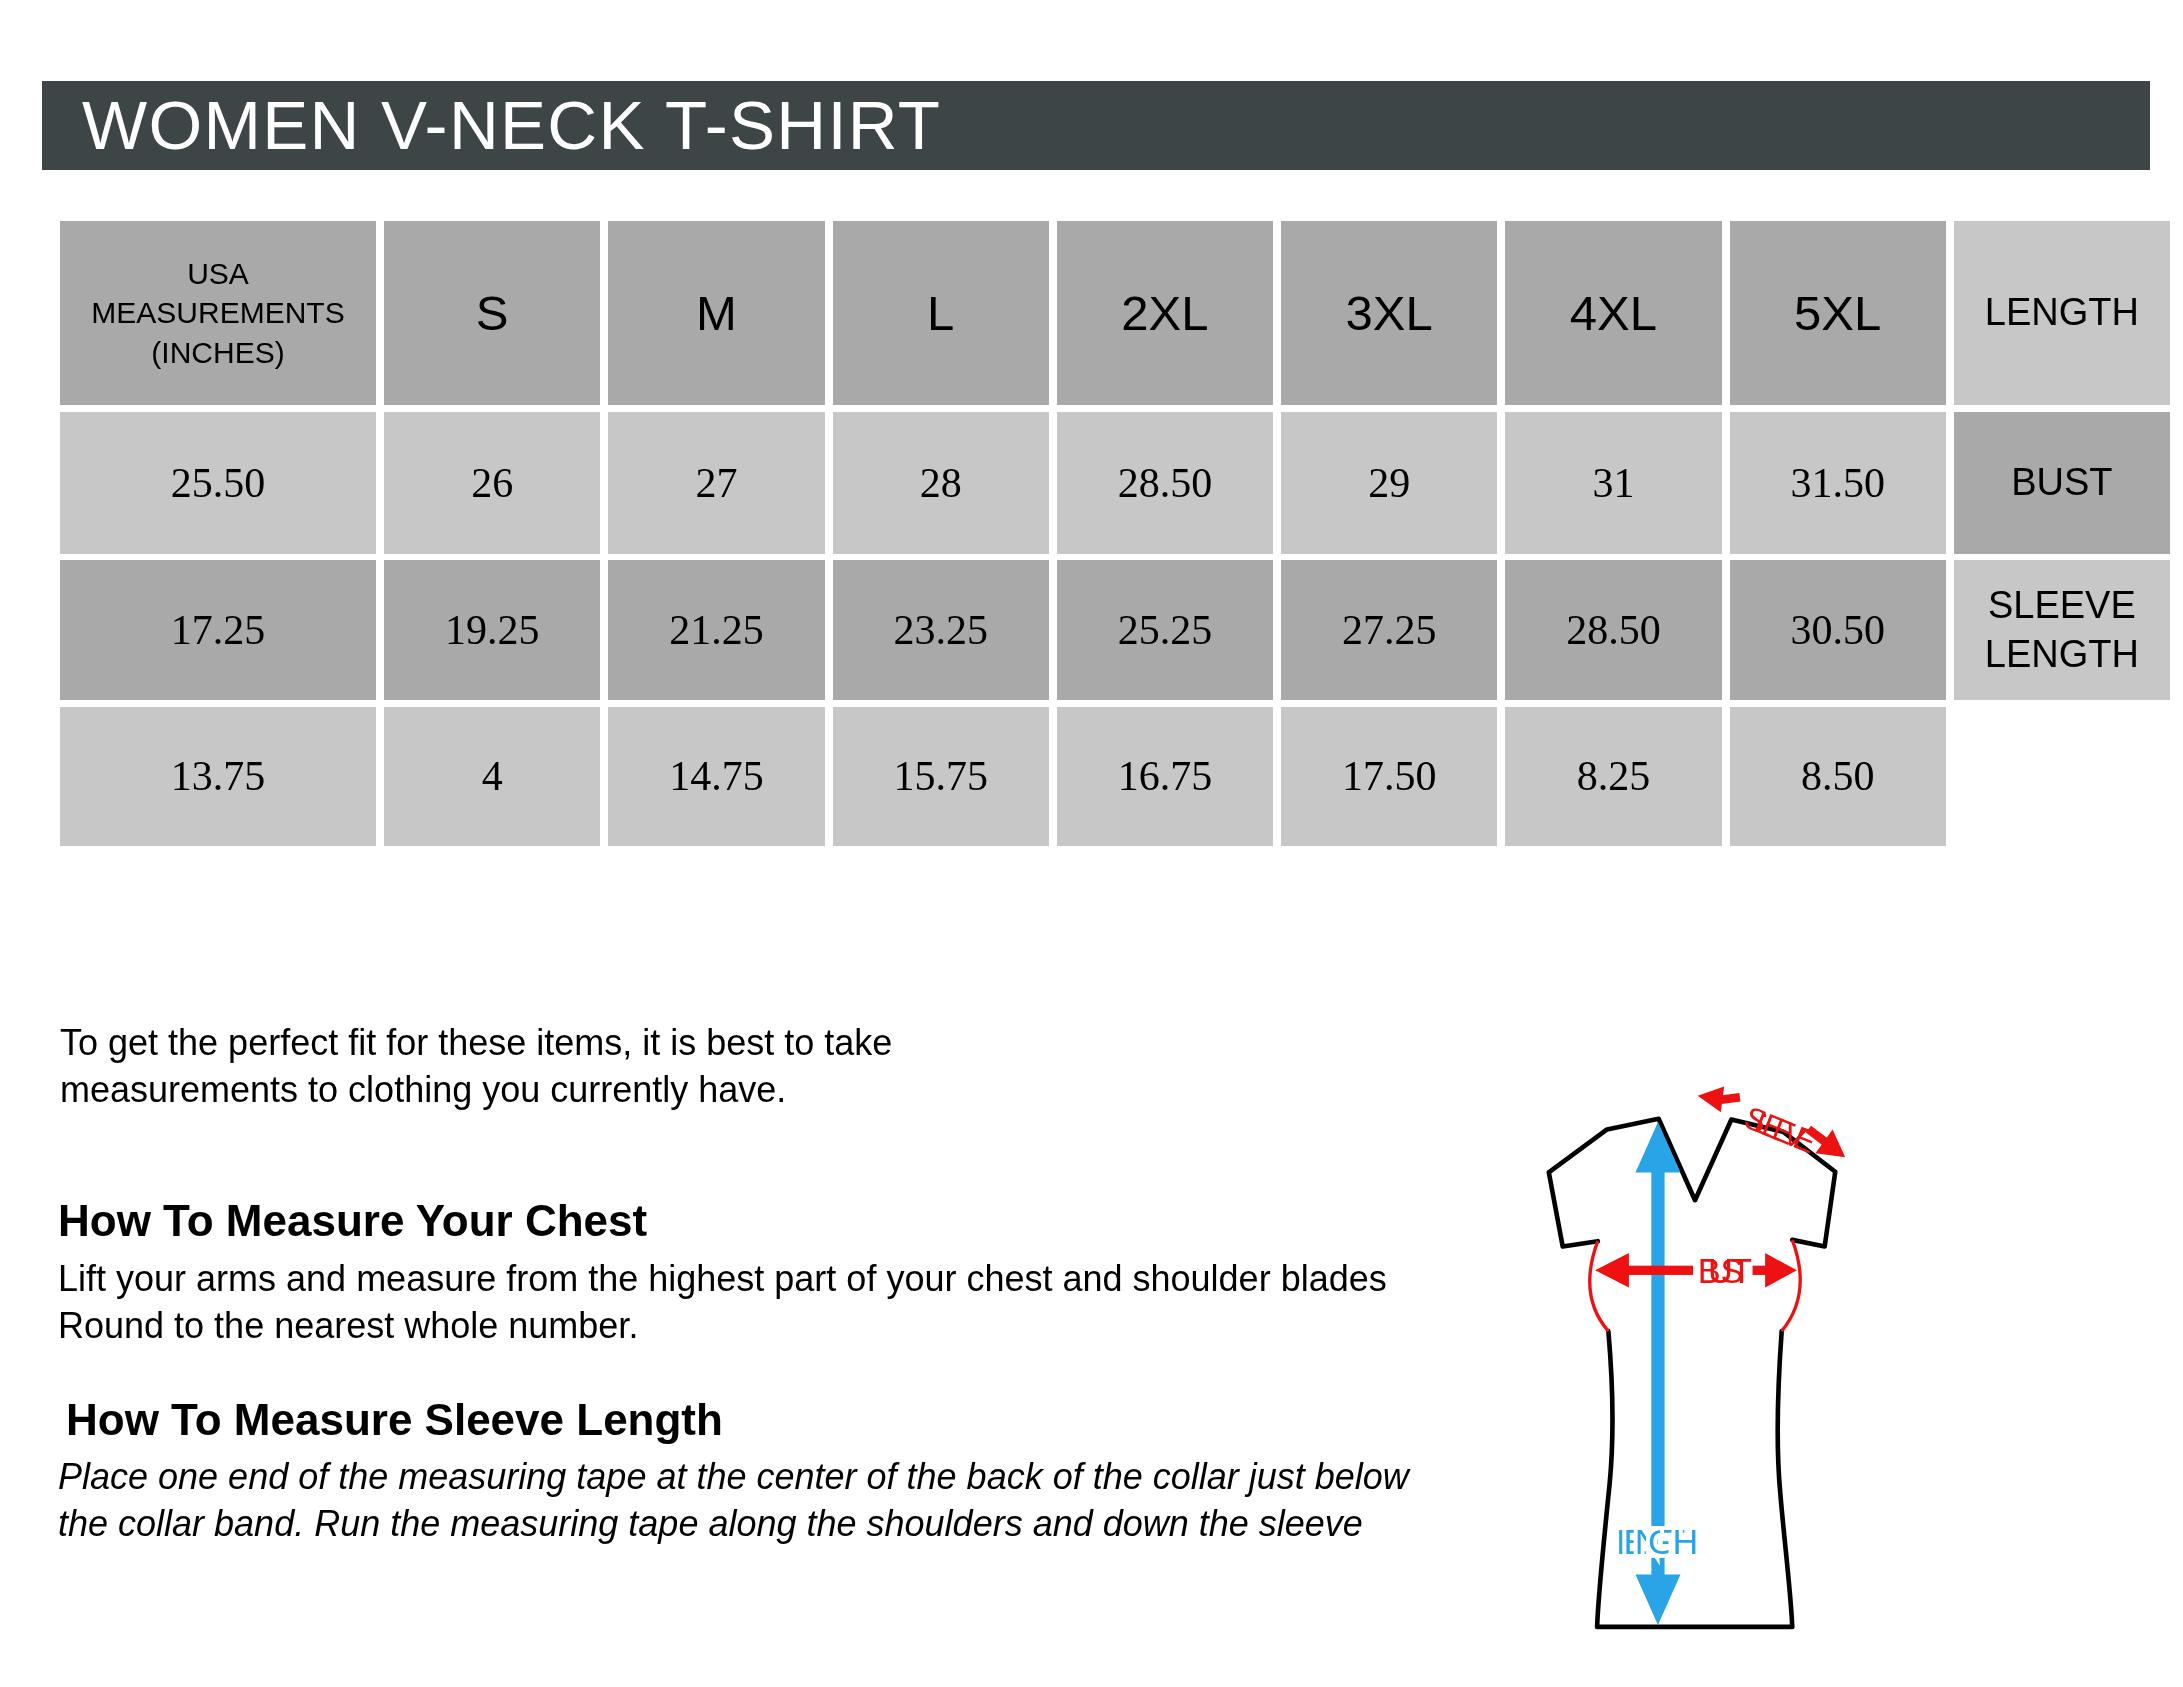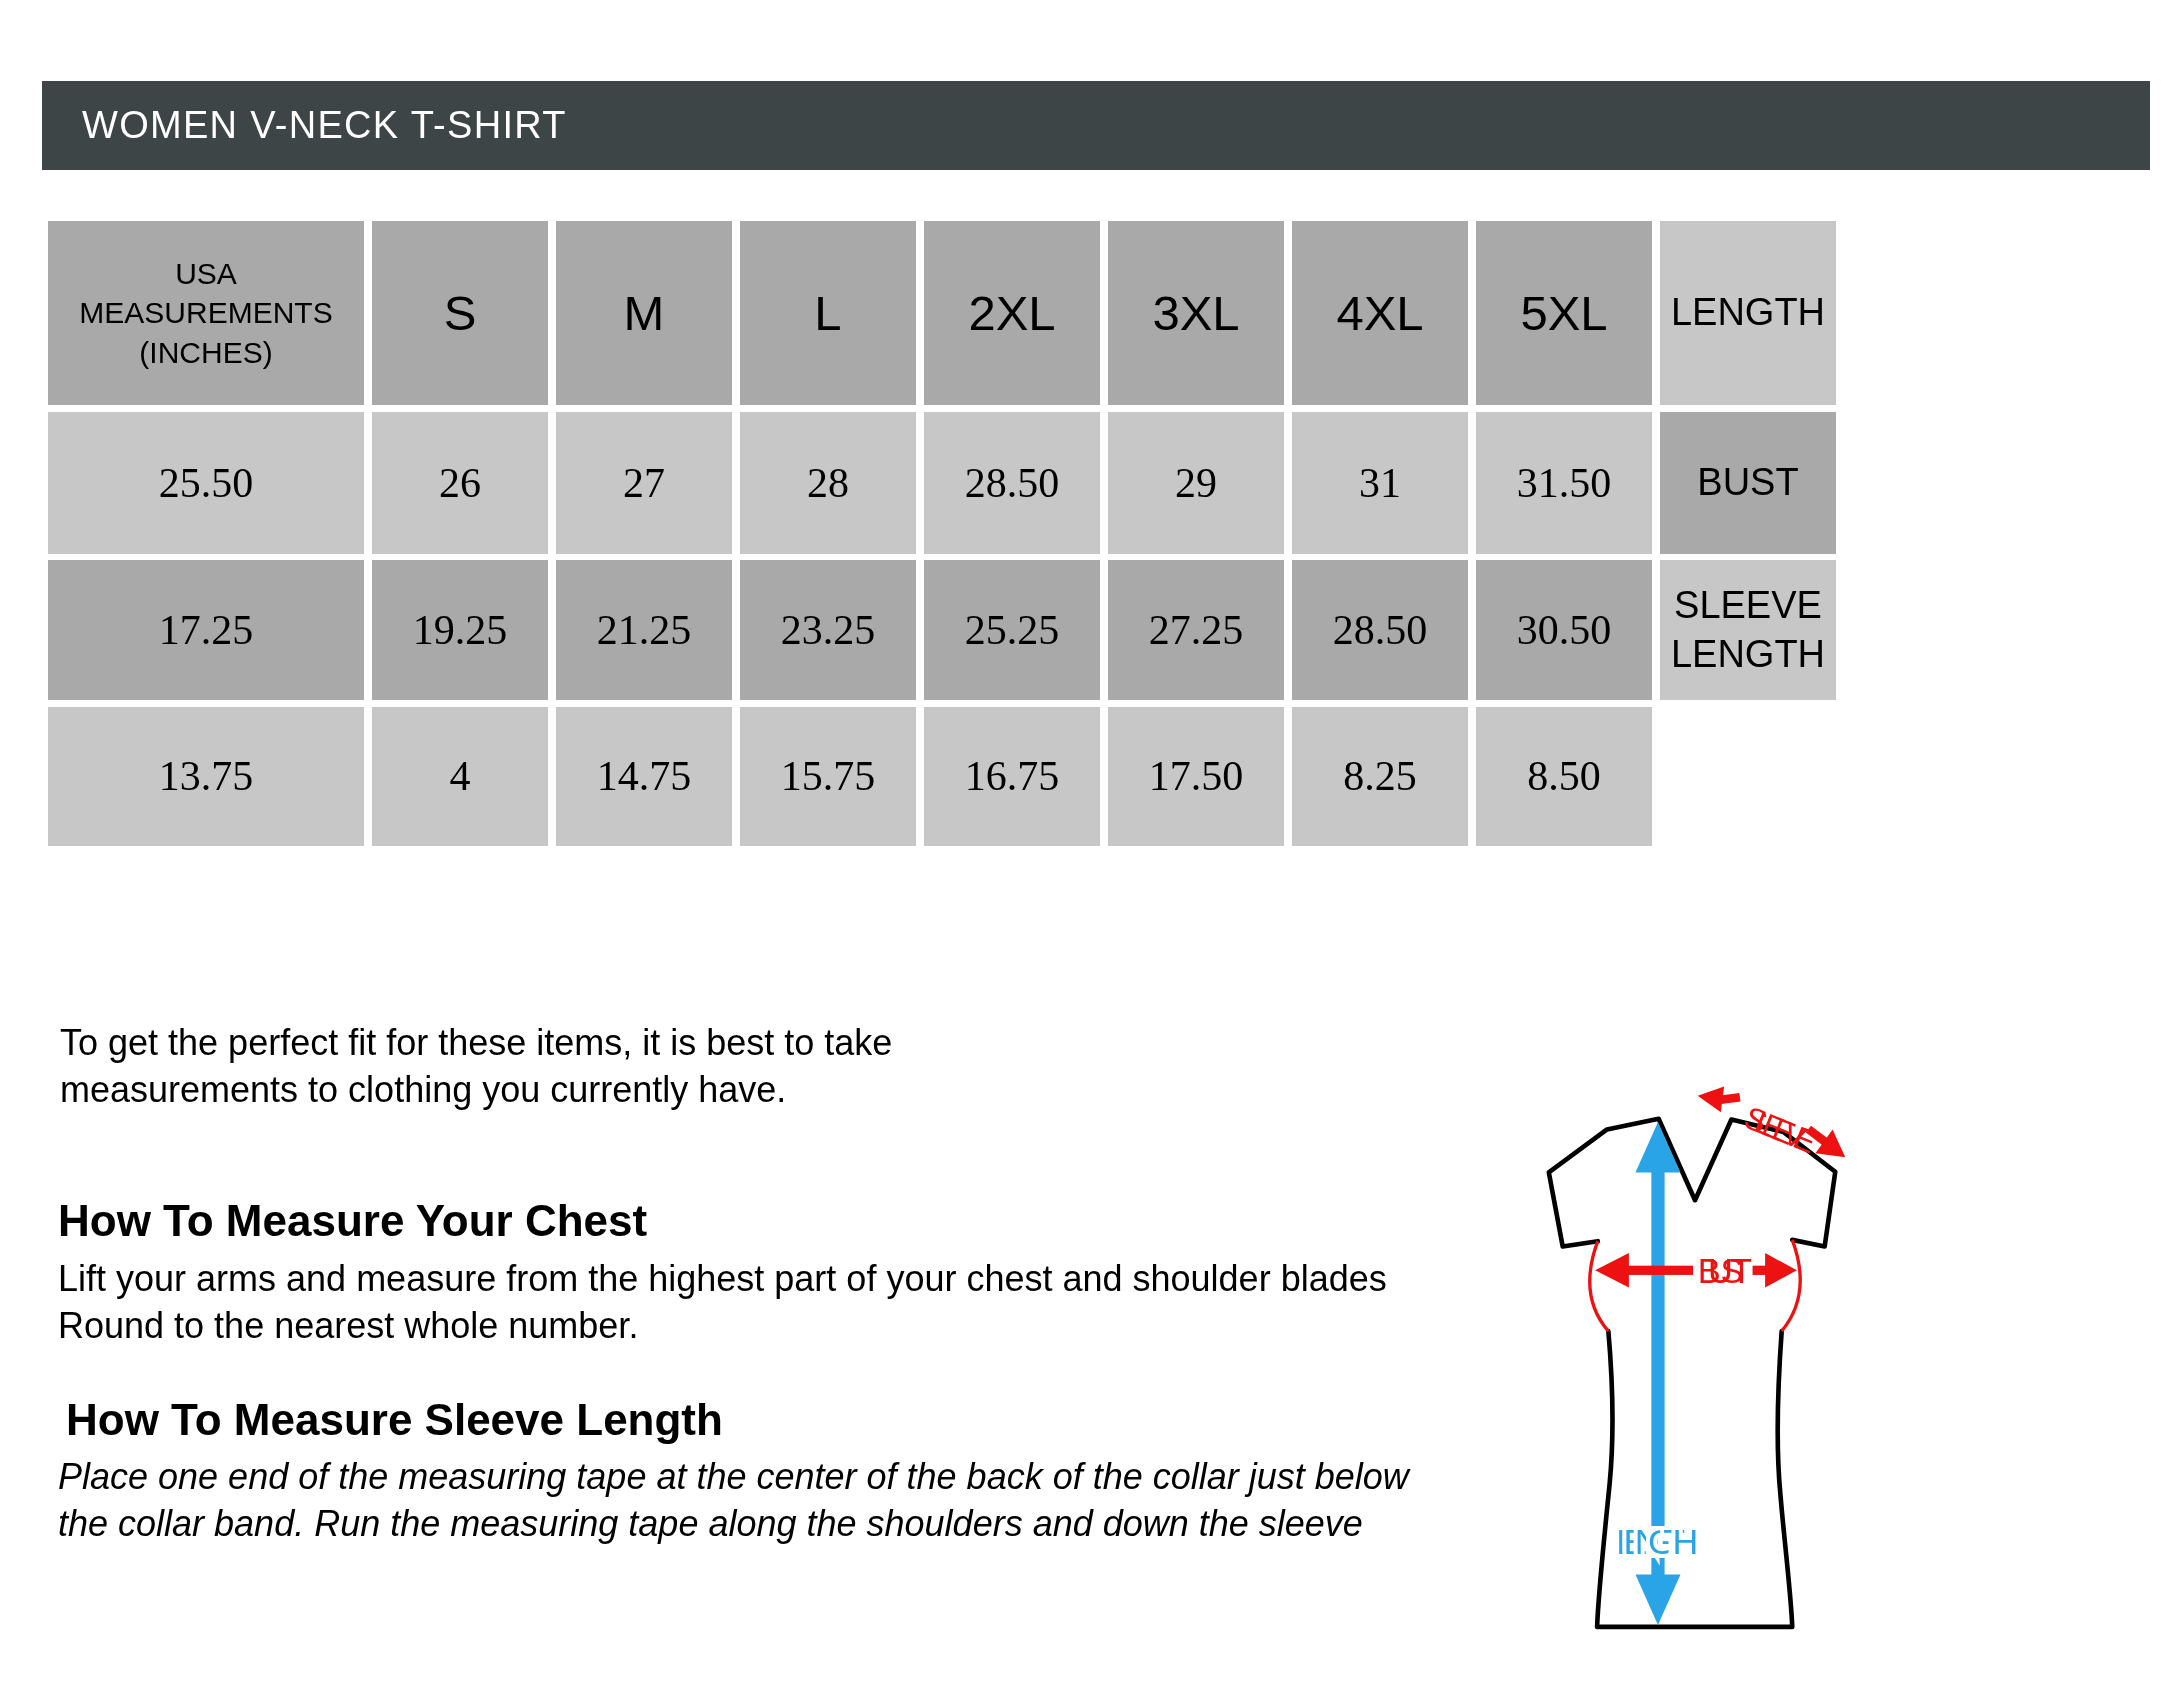--- a/index.html
+++ b/index.html
@@ -9,26 +9,26 @@
     font-family:"Liberation Sans","DejaVu Sans",sans-serif; color:#000;
   }
   .pre { white-space:pre-line; }
 
   
   .titlebar {
     position:absolute; left:42px; top:81px; width:2108px; height:89px;
     background:#3e4546; display:flex; align-items:center; padding-left:40px;
   }
   .titlebar h1 {
-    color:#ffffff; font-size:38px; font-weight:normal; letter-spacing:1.3px;
+    color:#ffffff; font-size:69px; font-weight:normal; letter-spacing:1.3px;
   }
 
   
   .size-table {
-    position:absolute; left:48px; top:221px; width:1788px;
+    position:absolute; left:60px; top:221px; width:2110px;
     display:grid;
     grid-template-columns:316px repeat(8,1fr);
     grid-template-rows:184px 142px 140px 139px;
     gap:6.6px 8px;
   }
   .cell {
     display:flex; align-items:center; justify-content:center;
     text-align:center;
   }
   .c-dark  { background:#a9a9a9; }

